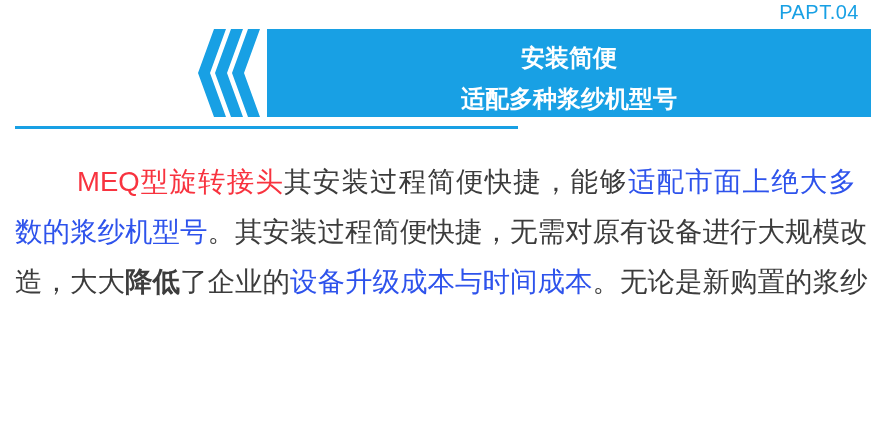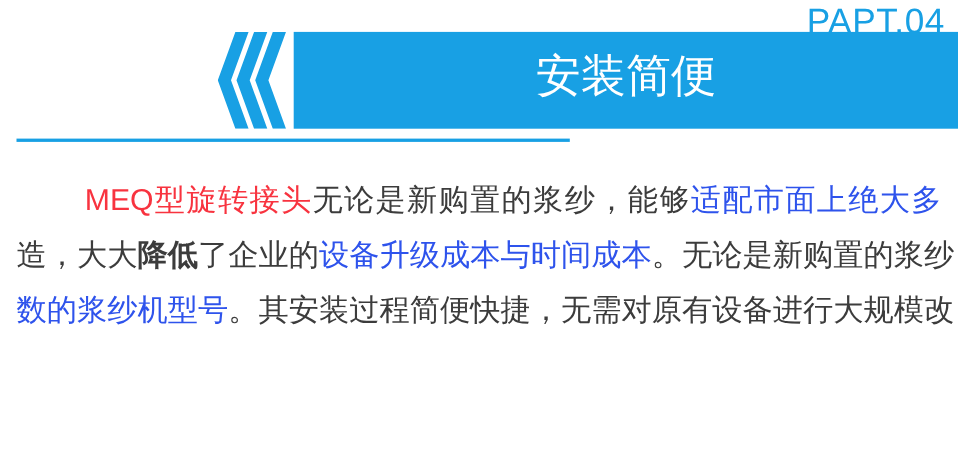--- a/index.html
+++ b/index.html
@@ -12,45 +12,45 @@
     position: relative;
     width: 871px;
     height: 426px;
     background: #ffffff;
     overflow: hidden;
   }
   .page-label {
     position: absolute;
     top: 1px;
     right: 12px;
-    font-size: 32px;
+    font-size: 20px;
     letter-spacing: 0.5px;
     color: var(--accent, #18A0E4);
     font-weight: 500;
   }
   .chevrons {
     position: absolute;
     left: 198px;
     top: 29px;
     width: 62px;
     height: 88px;
   }
   .banner {
     position: absolute;
     left: 267px;
     top: 29px;
     right: 0;
     height: 88px;
     background: var(--accent, #18A0E4);
     color: #ffffff;
     text-align: center;
-    font-weight: normal;
-    font-size: 41px;
+    font-weight: bold;
+    font-size: 24px;
     line-height: 41px;
-    padding-top: 20px;
+    padding-top: 8px;
     box-sizing: border-box;
   }
   .rule {
     position: absolute;
     left: 15px;
     top: 126px;
     width: 503px;
     height: 3px;
     background: var(--accent, #18A0E4);
   }
@@ -87,23 +87,24 @@
   <div class="page-label">PAPT.04</div>
 
   <svg class="chevrons" viewBox="0 0 62 90" preserveAspectRatio="none">
     <polygon points="16,0 28,0 12,45 28,90 16,90 0,45" fill="#18A0E4"></polygon>
     <polygon points="33,0 45,0 29,45 45,90 33,90 17,45" fill="#18A0E4"></polygon>
     <polygon points="50,0 62,0 46,45 62,90 50,90 34,45" fill="#18A0E4"></polygon>
   </svg>
 
   <div class="banner">
     <div>安装简便</div>
+    <div>适配多种浆纱机型号</div>
   </div>
 
   <div class="rule"></div>
 
   <div class="body-paragraph" id="paragraph">
-      <div class="line indent"><span class="seg-red-bold">MEQ型旋转接头</span><span class="seg-normal">无论是新购置的浆纱，能够</span><span class="seg-blue">适配市面上绝大多</span></div>
+      <div class="line indent"><span class="seg-red-bold">MEQ型旋转接头</span><span class="seg-normal">其安装过程简便快捷，能够</span><span class="seg-blue">适配市面上绝大多</span></div>
+      <div class="line"><span class="seg-blue">数的浆纱机型号</span><span class="seg-normal">。其安装过程简便快捷，无需对原有设备进行大规模改</span></div>
       <div class="line"><span class="seg-normal">造，大大</span><span class="seg-bold">降低</span><span class="seg-normal">了企业的</span><span class="seg-blue">设备升级成本与时间成本</span><span class="seg-normal">。无论是新购置的浆纱</span></div>
-      <div class="line"><span class="seg-blue">数的浆纱机型号</span><span class="seg-normal">。其安装过程简便快捷，无需对原有设备进行大规模改</span></div>
     </div>
 
 </div>
 
 </body></html>

